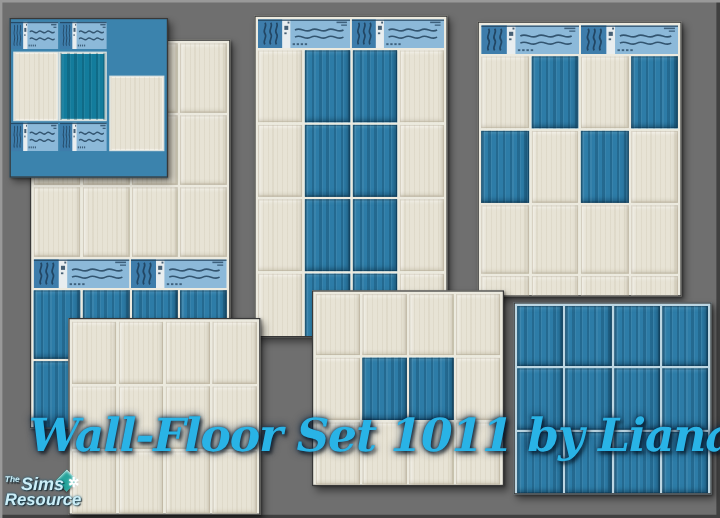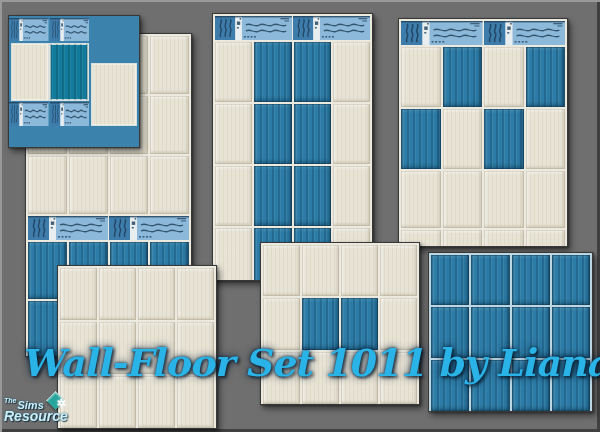--- a/index.html
+++ b/index.html
@@ -49,21 +49,21 @@
     font-size:38px;letter-spacing:-1px;line-height:1.2;
     text-shadow: 0 0 8px rgba(8,30,55,0.9), 0 0 3px rgba(12,45,75,0.95), 2px 2px 3px rgba(0,0,0,0.55);
   }
   .logo{
     position:absolute;left:4px;top:396px;z-index:7;width:72px;
     font-style:italic;font-weight:bold;line-height:0.95;
     color:#cdeef7;
     text-shadow: 0 0 2px #0e5a7a, 1px 1px 1px rgba(0,0,0,0.65);
   }
   .logo .the{font-size:7px;vertical-align:6px;margin-right:1px;}
-  .logo .sims{font-size:11px;}
+  .logo .sims{font-size:15px;}
   .logo .resource{font-size:14px;display:block;margin-top:-1px;}
   .logo .plumbob{
     position:absolute;right:14px;top:-2px;width:13px;height:13px;
     background:#27a59c;transform:rotate(45deg);
     box-shadow: inset 1px 1px 2px rgba(255,255,255,0.7), 1px 1px 2px rgba(0,0,0,0.5);
     z-index:-1;
   }
   .logo .sparkle{
     position:absolute;right:10px;top:2px;color:#fff;font-size:11px;font-style:normal;
     text-shadow:0 0 2px rgba(255,255,255,0.9);

